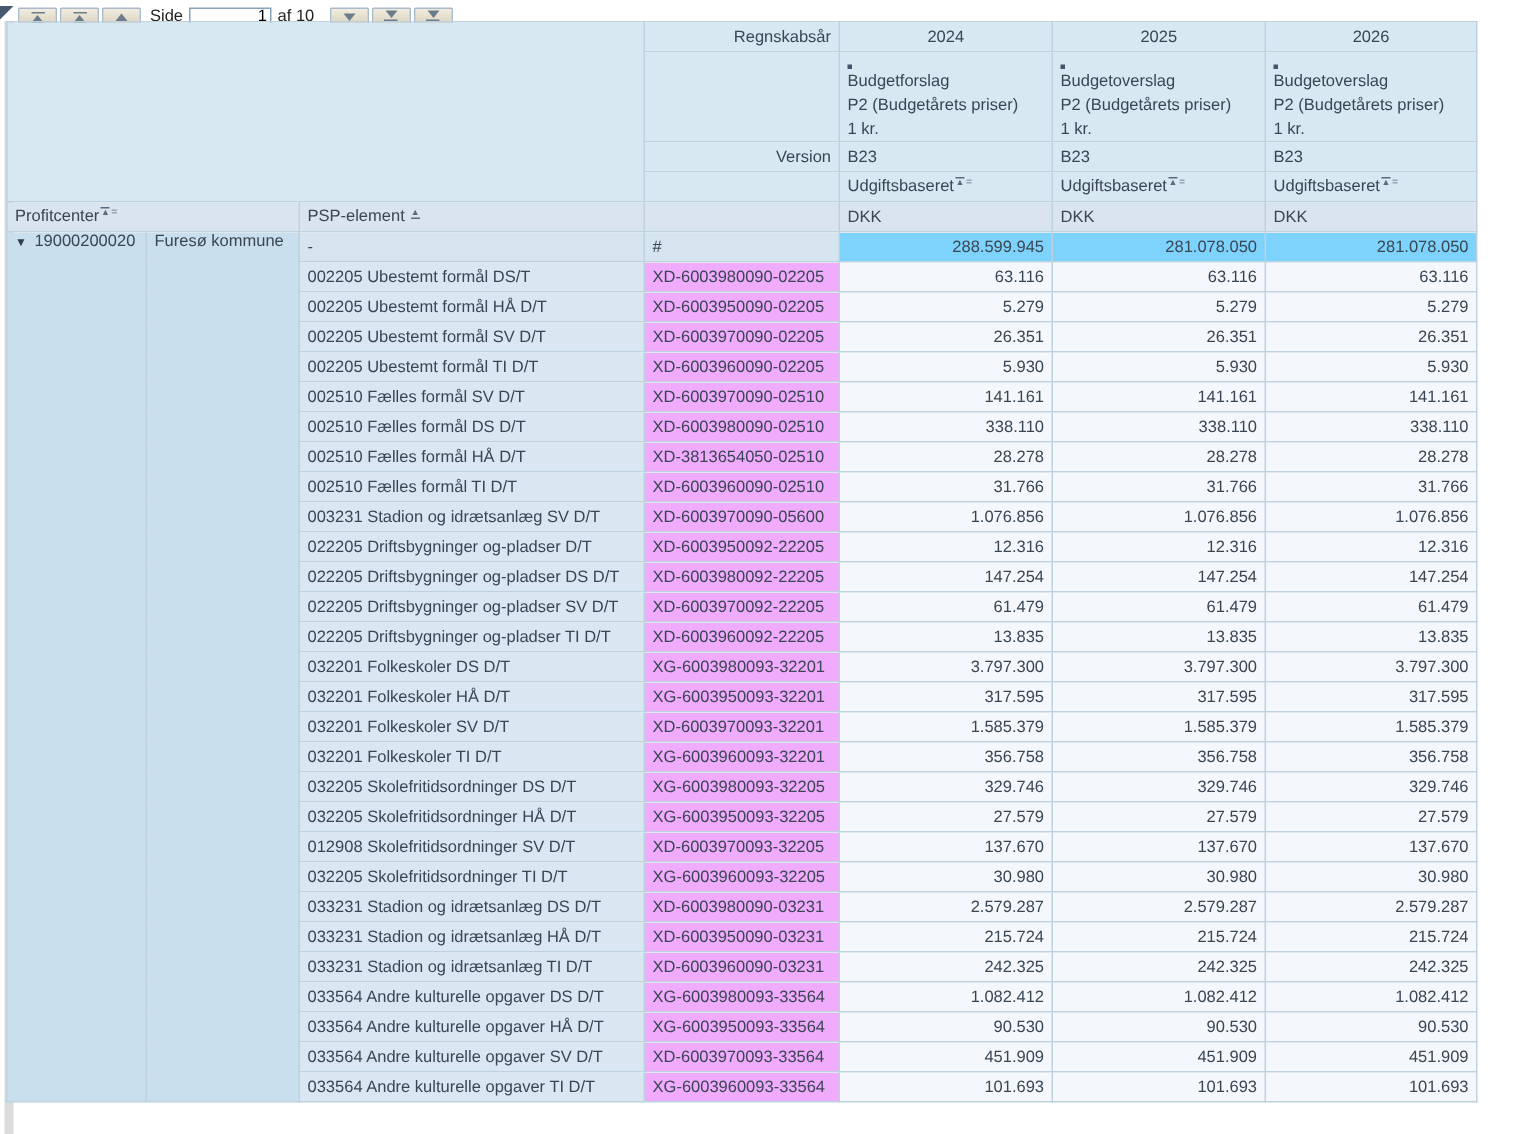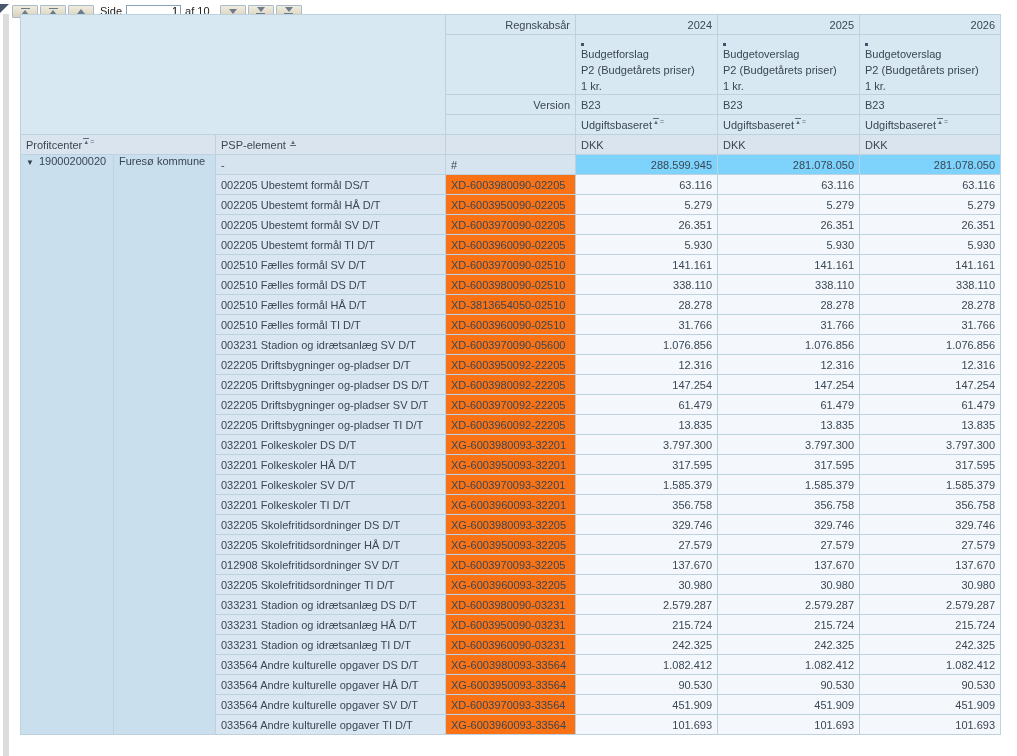--- a/index.html
+++ b/index.html
@@ -18,45 +18,45 @@
   .bar { width:9px; height:1px; background:#6d7c8c; margin:1px 0; }
   .tlabel { margin:0 4px; color:#222; }
   .tinput { width:55px; height:12px; border:1px solid #8aa2b8; font:11px "Liberation Sans",sans-serif;
             text-align:right; padding:0 2px; background:#fff; }
   .tgap { width:6px; }
 
   
   .left-strip { position:absolute; left:3px; top:14px; width:6px; height:742px; background:#dcdcdc; }
 
   
-  table.grid { position:absolute; left:20px; top:14px; width:980px; border-collapse:collapse; table-layout:fixed; }
+  table.grid { position:absolute; left:4px; top:14px; width:980px; border-collapse:collapse; table-layout:fixed; }
   table.grid td { border:1px solid #bdd1df; padding:0 5px; height:20px; overflow:hidden; white-space:nowrap;
                   font-size:11px; color:#3a4653; }
   td.hdr   { background:#d8e8f2; color:#3c4d5e; }
   td.rlabel{ text-align:right; }
-  td.year  { text-align:right; }
+  td.year  { text-align:center; }
   tr.member-row td { height:52px; vertical-align:top; padding-top:3px; }
   .member { display:flex; align-items:flex-start;flex-direction:column; }
   .bullet { width:3px; height:3px; background:#44536b; margin:5px 4px 0 0; flex:none; }
   .mlines div { line-height:16px; }
   tr.colhdr td { background:#dae4ee; }
   td.num-h { text-align:left; }
 
   
   .sort { display:inline-block; vertical-align:super; font-size:7px; line-height:7px; color:#5a6a7e; margin-left:1px; cursor:pointer; }
   .sort .st { font-size:6px; letter-spacing:0; }
   .sort.over .st { border-top:1px solid #5a6a7e; }
   .sort.under .st { border-bottom:1px solid #5a6a7e; }
   .sort .se { font-size:7px; margin-left:1px; }
 
   
   td.pc-code { background:#c9dfee; vertical-align:top; padding-top:3px; color:#2f4050; }
   td.pc-name { background:#c9dfee; vertical-align:top; padding-top:3px; }
   td.psp  { background:#dae7f2; }
-  td.code { background:#f97316; }
+  td.code { background:#f0abfc; }
   td.num  { background:#f4f8fc; text-align:right; padding-right:8px; }
   tr.result-row td.psp  { background:#d6e4f0; }
   tr.result-row td.code { background:#d6e4f0; }
   tr.result-row td.num  { background:#7dd3fc; }
   .expander { font-size:8px; color:#2f4050; margin-right:5px; cursor:pointer; }
 </style>
 </head>
 <body>
 
 <div class="page">

